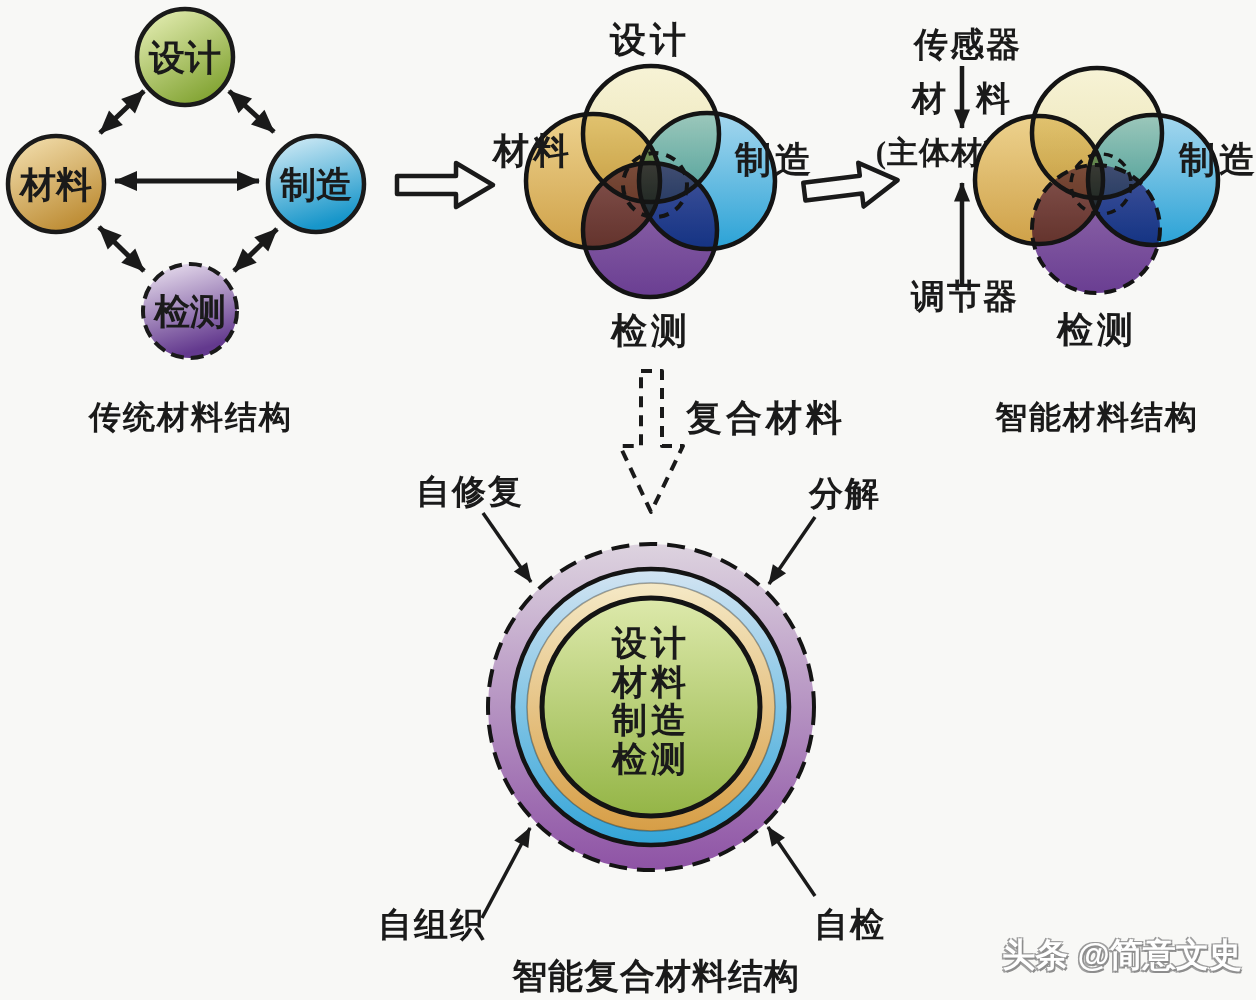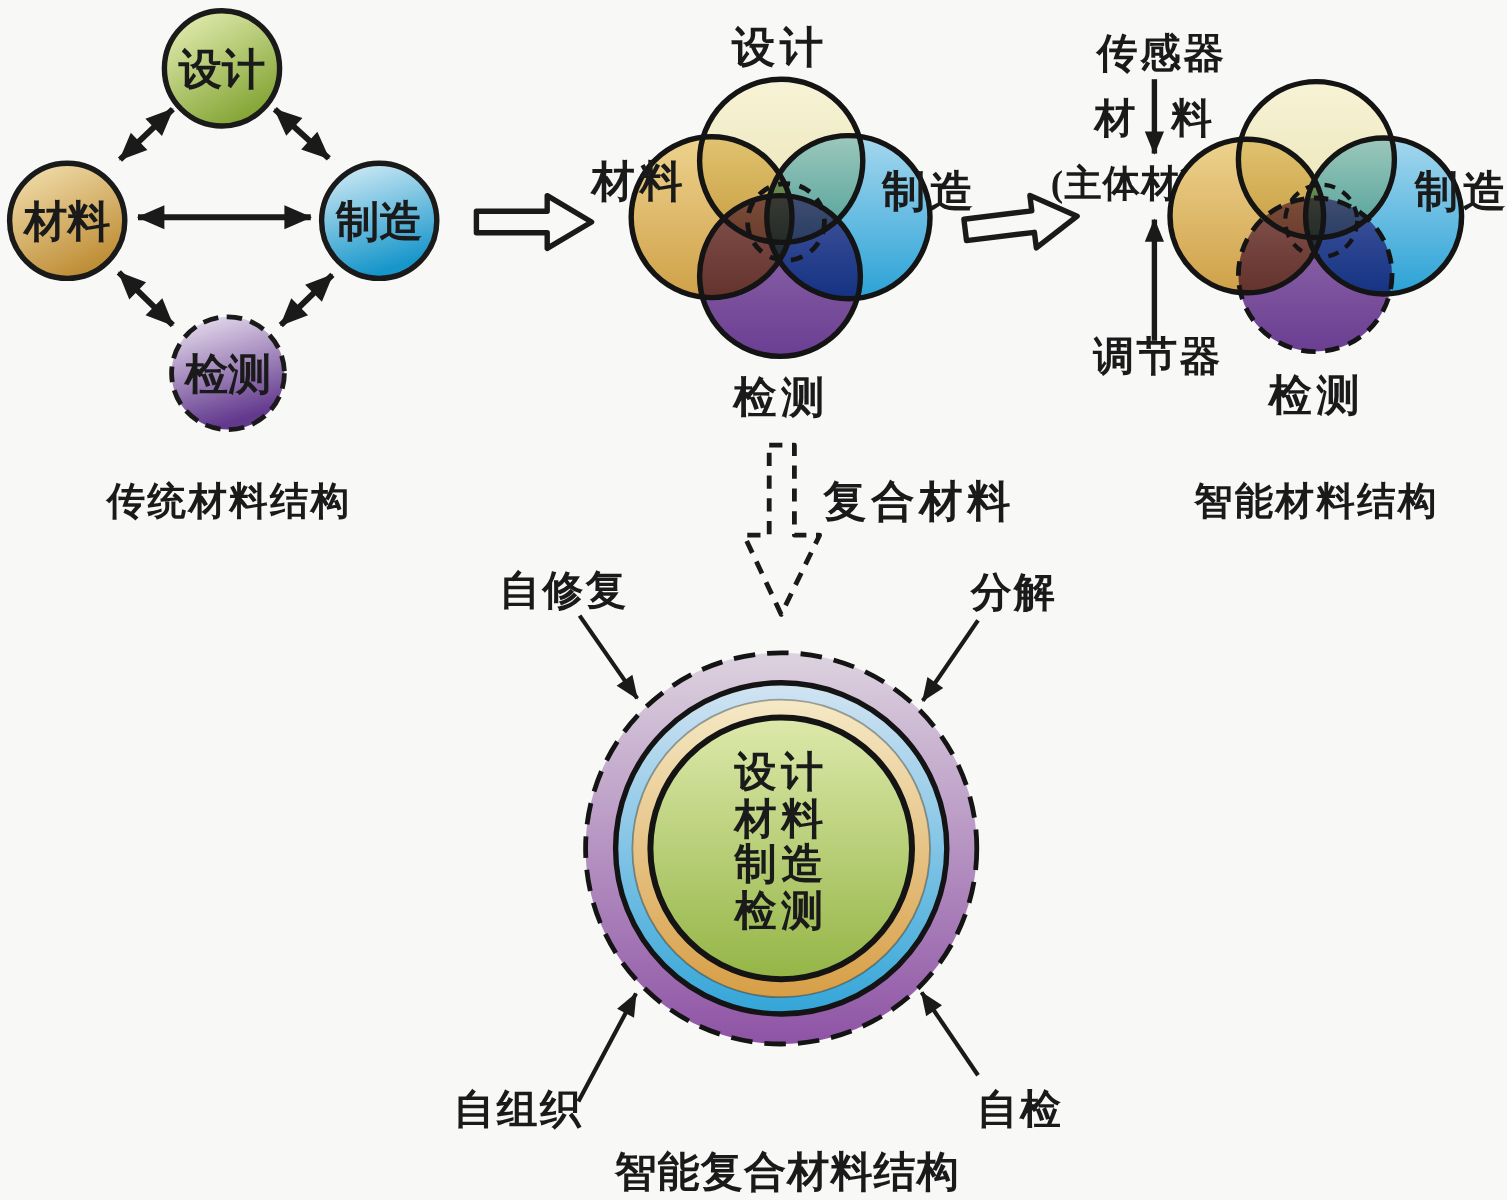--- a/index.html
+++ b/index.html
@@ -189,13 +189,14 @@
 
     <text x="470" y="503" text-anchor="middle" class="annot">自修复</text>
     <text x="845" y="505" text-anchor="middle" class="annot">分解</text>
     <text x="432" y="936" text-anchor="middle" class="annot">自组织</text>
     <text x="850" y="936" text-anchor="middle" class="annot">自检</text>
 
     <text x="656" y="988" text-anchor="middle" class="caption-big">智能复合材料结构</text>
   </g>
 </svg>
 
+<div class="watermark">头条 @简意文史</div>
 </div>
 
 </body></html>

